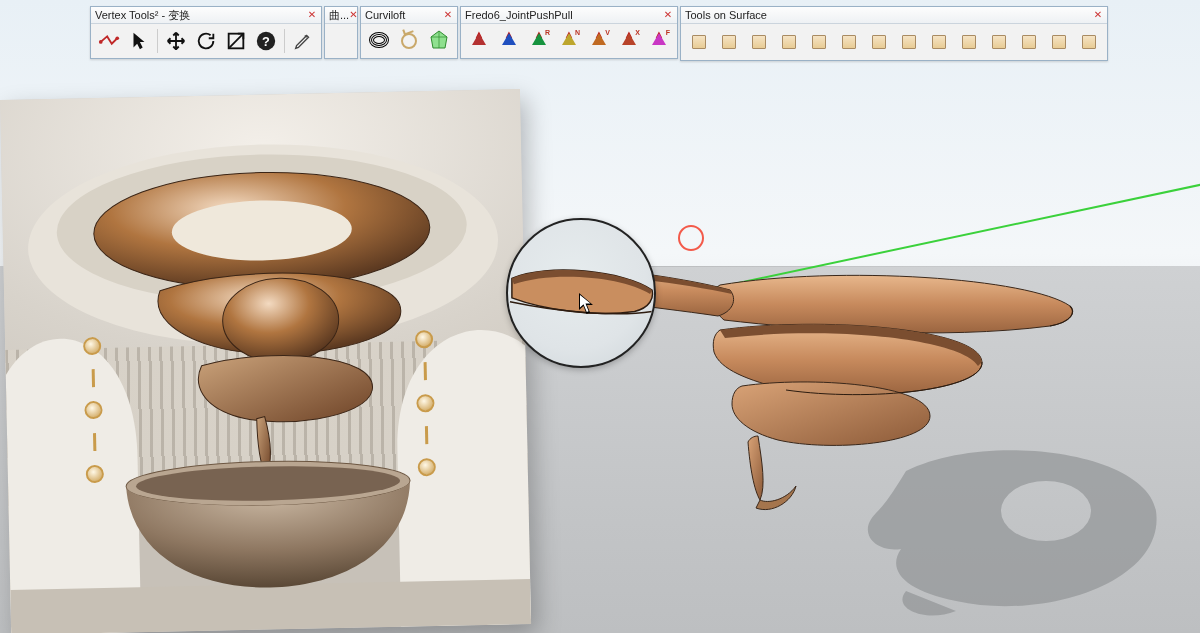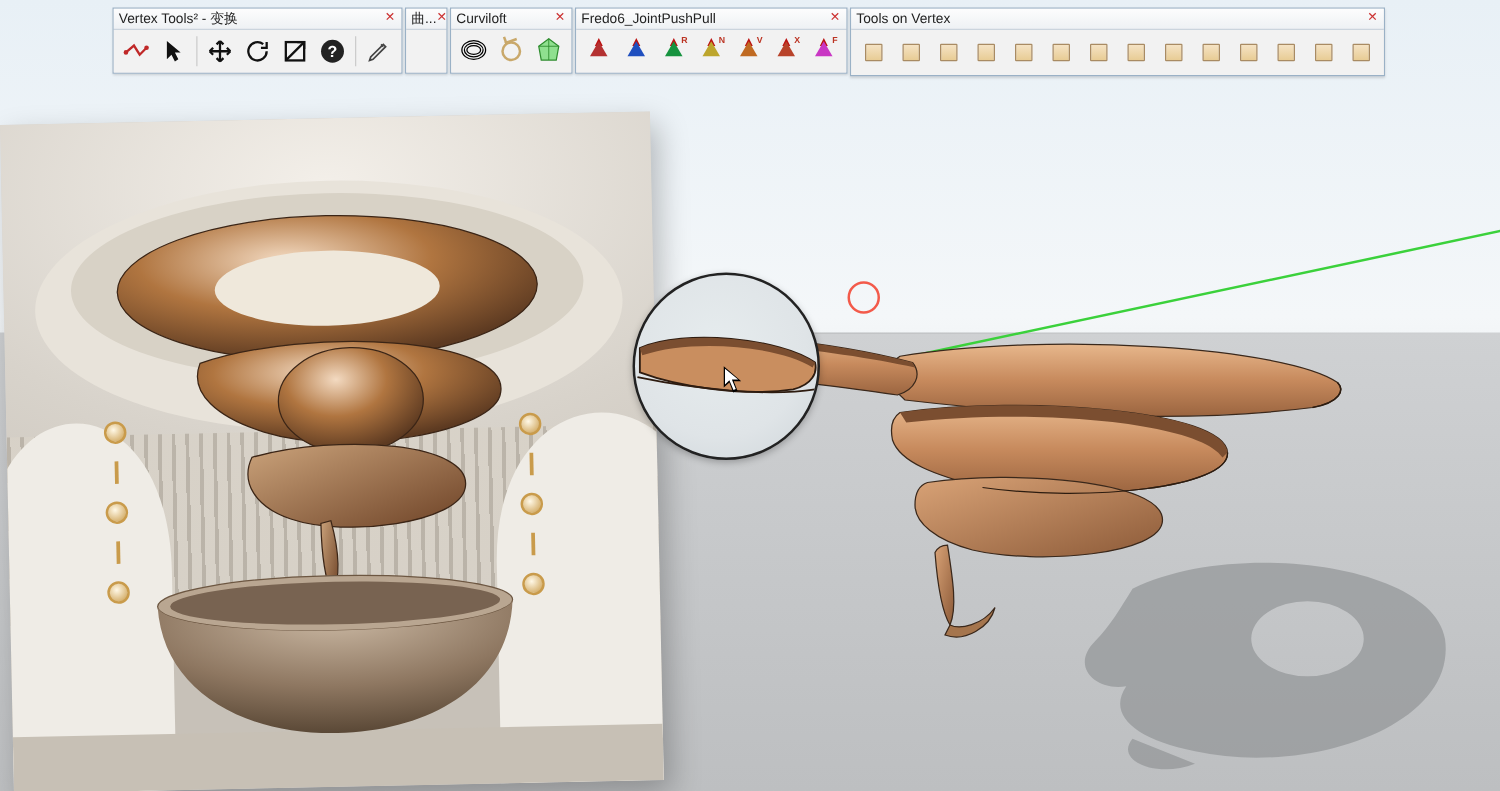--- a/index.html
+++ b/index.html
@@ -376,21 +376,21 @@
             <div class="arrow-up">▲</div>
             <div class="tri" style="border-bottom:12px solid #c937c4"></div>
             <div class="letter">F</div>
           </div>
         </div>
       </div>
   </div>
 
   <div class="toolbar" style="min-width:390px">
     <div class="toolbar-title">
-      <span>Tools on Vertex</span>
+      <span>Tools on Surface</span>
       <span class="spacer"></span>
       <span class="toolbar-close">✕</span>
     </div>
     <div class="toolbar-body" id="tos-body" style="gap:10px;padding:8px 8px;">
         <div class="tbtn" style="width: 20px; height: 20px;">
           <div class="mini-box"></div>
         </div>
         <div class="tbtn" style="width: 20px; height: 20px;">
           <div class="mini-box"></div>
         </div>

